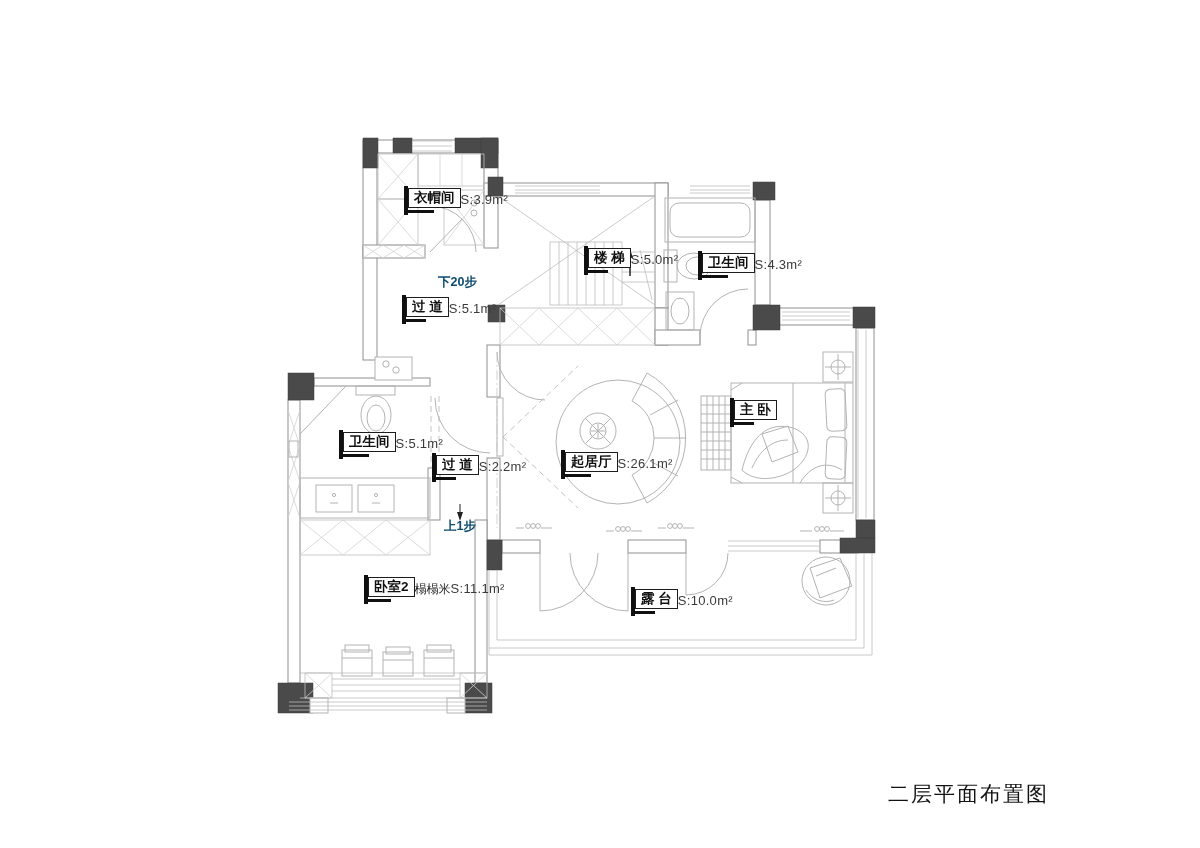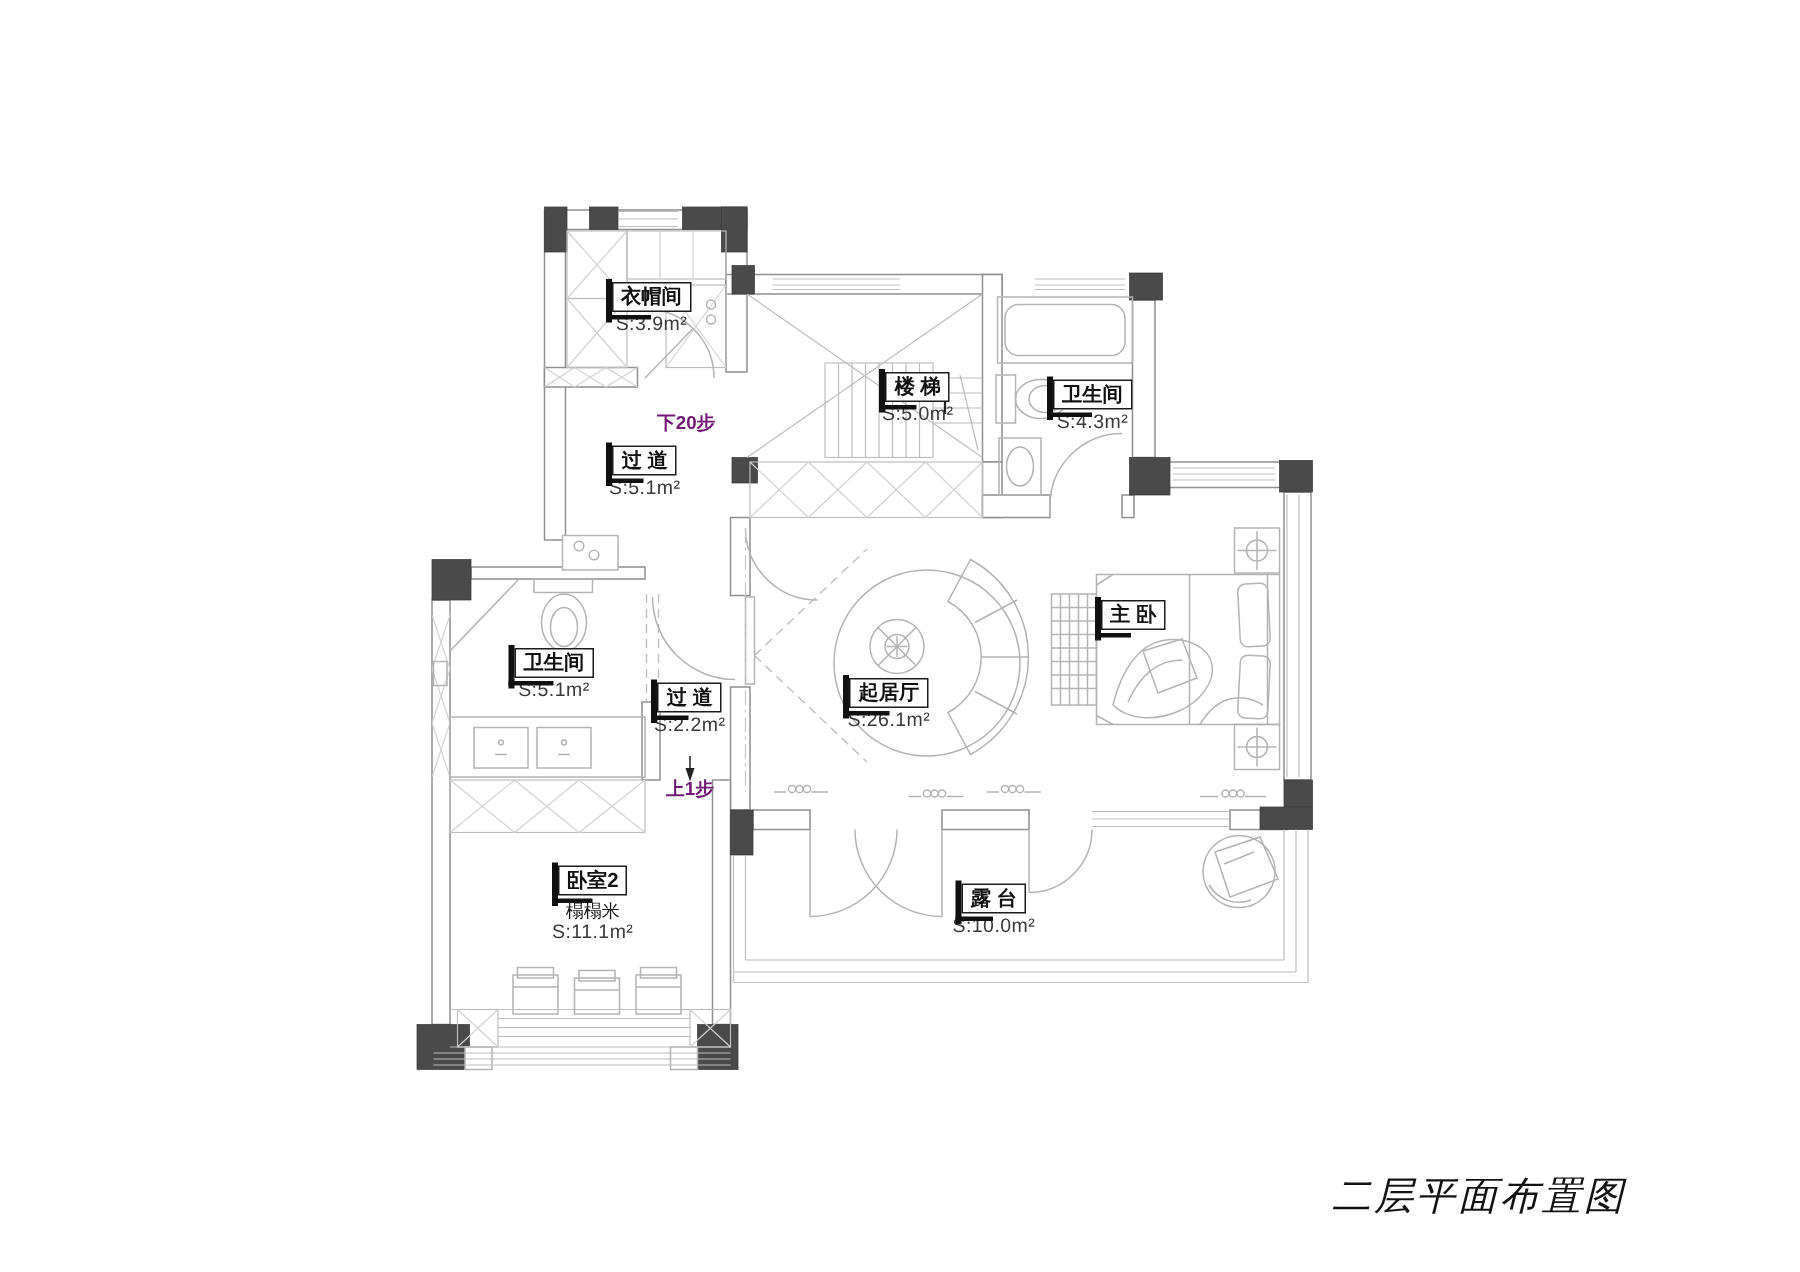--- a/index.html
+++ b/index.html
@@ -10,29 +10,29 @@
   .w{fill:#fff;stroke:#8f8f8f;stroke-width:1;}
   .blk{fill:#4a4a4a;stroke:#3c3c3c;stroke-width:.5;}
   .thin{stroke:#bdbdbd;stroke-width:.8;fill:none;}
   .f{stroke:#b3b3b3;stroke-width:1;fill:none;}
   .ffill{stroke:#b3b3b3;stroke-width:1;fill:#fff;}
   .h{stroke:#d2d2d2;stroke-width:.8;}
   .dash{stroke:#bcbcbc;stroke-width:.9;fill:none;stroke-dasharray:6 4;}
   .dashdot{stroke:#c6c6c6;stroke-width:.8;fill:none;stroke-dasharray:10 3 2 3;}
   .arrow{fill:#222;stroke:none;}
   
-  .room-label{position:absolute;display:flex;flex-direction:column;align-items:center;z-index:3;}
+  .room-label{position:absolute;display:flex;flex-direction:row;align-items:center;z-index:3;}
   .tag{position:relative;border:1px solid #1c1c1c;background:#fff;padding:0 5px 1px 5px;
        font-weight:bold;font-size:13.5px;line-height:17px;color:#111;white-space:nowrap;}
   .tag::before{content:"";position:absolute;left:-5px;top:-3px;width:4px;height:calc(100% + 11px);background:#101010;}
   .tag::after{content:"";position:absolute;left:-5px;bottom:-6px;width:60%;height:3px;background:#101010;}
   .sub{font-size:12px;font-weight:normal;color:#1a1a1a;margin-top:4px;line-height:12px;}
   .area{font-size:13px;color:#3a3a3a;margin-top:3px;line-height:9px;letter-spacing:.3px;}
-  .annot{position:absolute;font-size:12.5px;font-weight:bold;color:#701a75;z-index:3;white-space:nowrap;}
-  .plan-title{position:absolute;font-size:26px;color:#121212;letter-spacing:2px;z-index:3;font-style:italic;}
+  .annot{position:absolute;font-size:12.5px;font-weight:bold;color:#0c4a6e;z-index:3;white-space:nowrap;}
+  .plan-title{position:absolute;font-size:21px;color:#121212;letter-spacing:2px;z-index:3;}
 </style>
 </head>
 <body>
 
 <div class="canvas">
 
   <svg class="plan-svg" width="1200" height="848" viewBox="0 0 1200 848">
 
     <rect class="w" x="363" y="140" width="14" height="220"></rect>
     <rect class="w" x="377" y="140" width="121" height="13"></rect>

